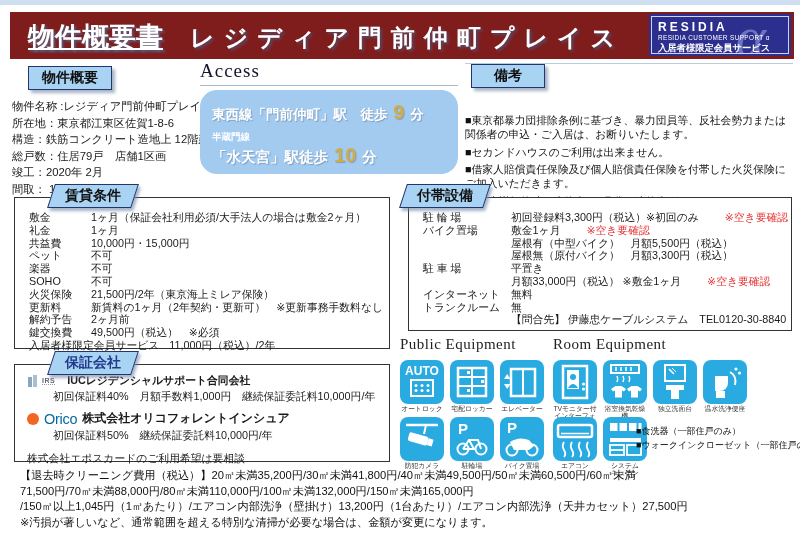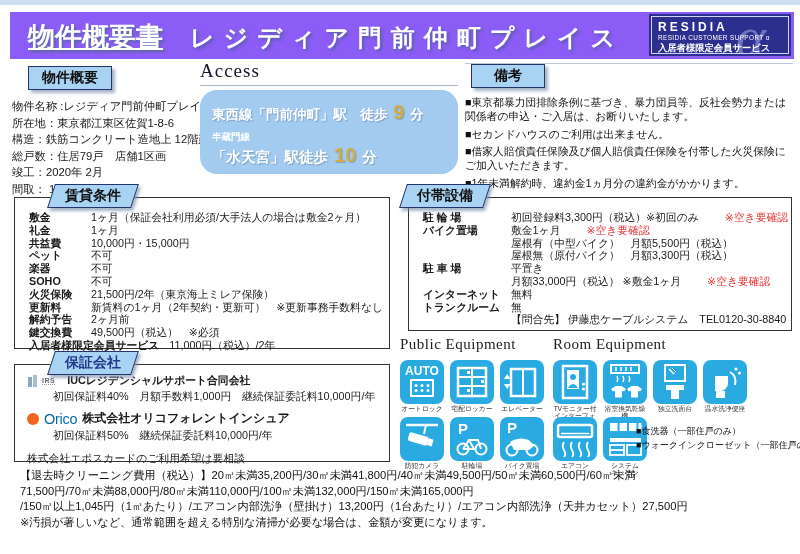--- a/index.html
+++ b/index.html
@@ -1,20 +1,20 @@
 <!DOCTYPE html>
 <html><head>
 <meta charset="utf-8">
 <style>
   html,body{margin:0;padding:0;background:#fff;}
   .page{position:relative;width:800px;height:554px;background:#fff;overflow:hidden;
         font-family:"Liberation Sans","DejaVu Sans",sans-serif;color:#1a1a1a;}
   .top-strip{position:absolute;left:0;top:0;width:800px;height:5px;background:#cddff0;}
   
-  .band{position:absolute;left:10px;top:12px;width:784px;height:47px;background:#8b5cf6;}
+  .band{position:absolute;left:10px;top:12px;width:784px;height:47px;background:#7f1d1d;}
   .doc-type{position:absolute;left:18px;top:7px;font-size:27px;font-weight:bold;color:#fff;
             text-decoration:underline;text-shadow:2px 2px 2px rgba(80,105,150,.75);}
   .title{position:absolute;left:180px;top:10px;font-size:24px;font-weight:bold;color:#fff;
          letter-spacing:9px;white-space:nowrap;text-shadow:2px 2px 3px rgba(70,95,140,.7);}
   .logo{position:absolute;right:3px;top:2px;width:142px;height:42px;background:#2d2f8f;}
   .logo-inner{position:absolute;inset:2px;border:1px solid #cfd2f0;overflow:hidden;}
   .logo-alpha{position:absolute;right:22px;top:-14px;font-family:"Liberation Serif","DejaVu Serif",serif;
               font-style:italic;font-size:58px;color:#7a7fc8;opacity:.85;}
   .logo-l1{position:relative;margin:3px 0 0 6px;font-size:12px;letter-spacing:3px;color:#fff;font-weight:bold;}
   .logo-l2{position:relative;margin:0 0 0 6px;font-size:6.4px;letter-spacing:.4px;color:#fff;}
@@ -37,34 +37,34 @@
                   letter-spacing:1px;padding-bottom:3px;border-bottom:1px solid #a8b8cc;}
   .access-box{margin-top:4px;height:66px;background:#a3cbf0;padding:11px 12px 7px 12px;border-radius:17px;}
   .st1,.st2{color:#fff;font-weight:bold;text-shadow:1px 1px 1px rgba(90,115,150,.5);}
   .st1{font-size:13.5px;}
   .st2{font-size:14.5px;}
   .st-num{font-size:20px;color:#d1ad45;padding:0 2px;}
   .st-line2{margin-top:7px;font-size:9.5px;font-weight:bold;color:#fff;}
   
   .remarks{position:absolute;left:465px;top:64px;width:330px;}
   .remarks .tab{margin-left:6px;padding:2px 22px;}
-  .rm-items{margin-top:7px;}
+  .rm-items{margin-top:25px;}
   .rm-item{font-size:10.8px;line-height:1.33;color:#111;margin-bottom:3px;}
   
   .panel{position:absolute;background:#fff;border:1.6px solid #333;}
   .panel .tab{position:absolute;top:-14px;}
   .rental{left:14px;top:197px;width:374px;height:150px;}
   .rental .tab{left:36px;}
   .facilities{left:408px;top:197px;width:382px;height:132px;}
   .facilities .tab{left:-6px;}
   .guarantor{left:14px;top:364px;width:374px;height:96px;}
   .guarantor .tab{left:36px;}
   .kv-list{padding:13px 6px 0 14px;}
   .kv-row{display:flex;column-gap:10px;font-size:10.8px;line-height:12.8px;white-space:nowrap;}
-  .kv-label{min-width:52px;flex-shrink:0;font-weight:bold;}
+  .kv-label{min-width:52px;flex-shrink:0;}
   .facilities .kv-label{min-width:78px;}
   .kv-red{color:#e53030;margin-left:16px;}
   
   .g-content{padding:9px 10px 0 12px;font-size:10.8px;}
   .g-row{display:flex;align-items:flex-end;gap:12px;white-space:nowrap;font-weight:bold;}
   .irs-badge{display:inline-flex;align-items:center;gap:2px;}
   .irs-text{font-size:7px;color:#667;letter-spacing:.5px;border-bottom:1px dotted #99a;}
   .g-terms{margin:2px 0 0 26px;white-space:nowrap;}
   .g-row2{margin-top:6px;display:flex;align-items:center;gap:5px;white-space:nowrap;}
   .orico-dot{width:12px;height:12px;border-radius:50%;background:#f26522;display:inline-block;}

